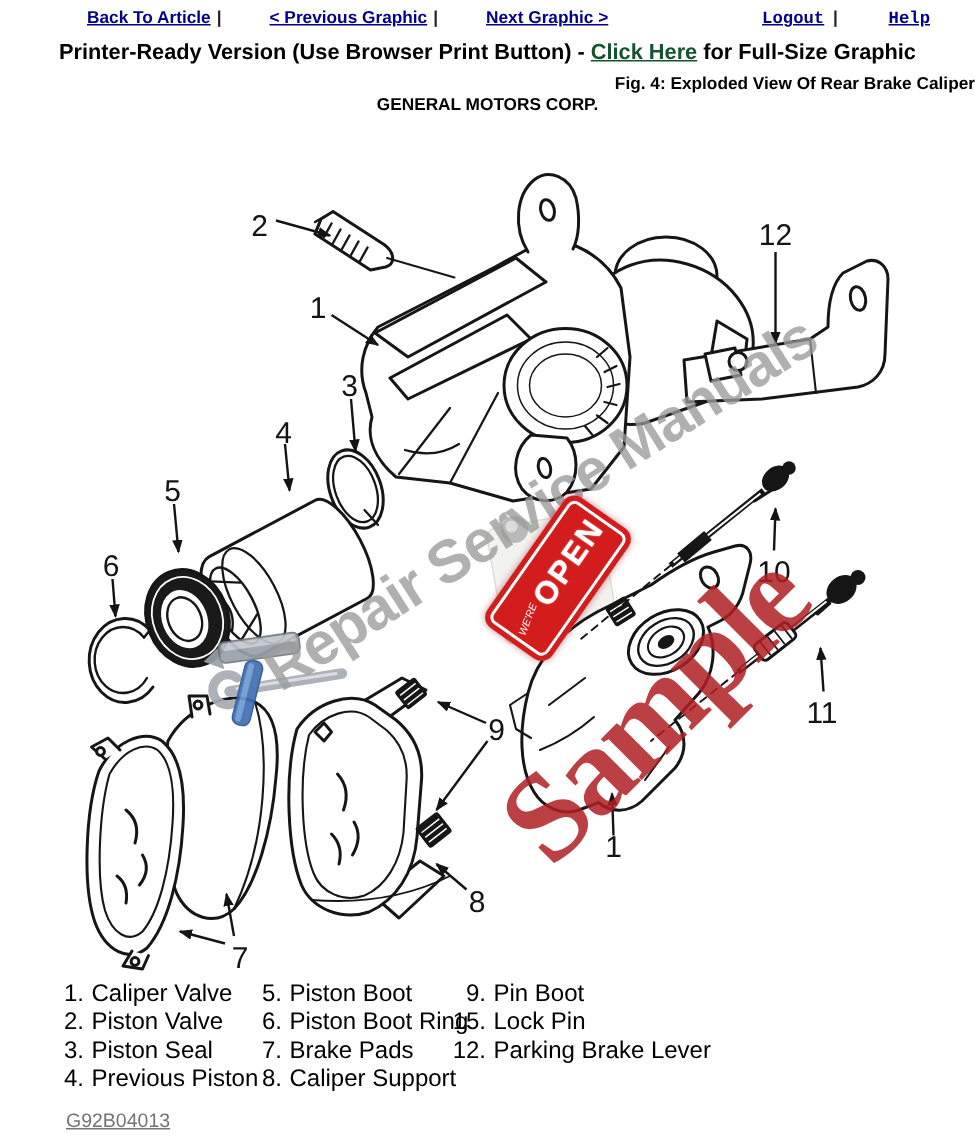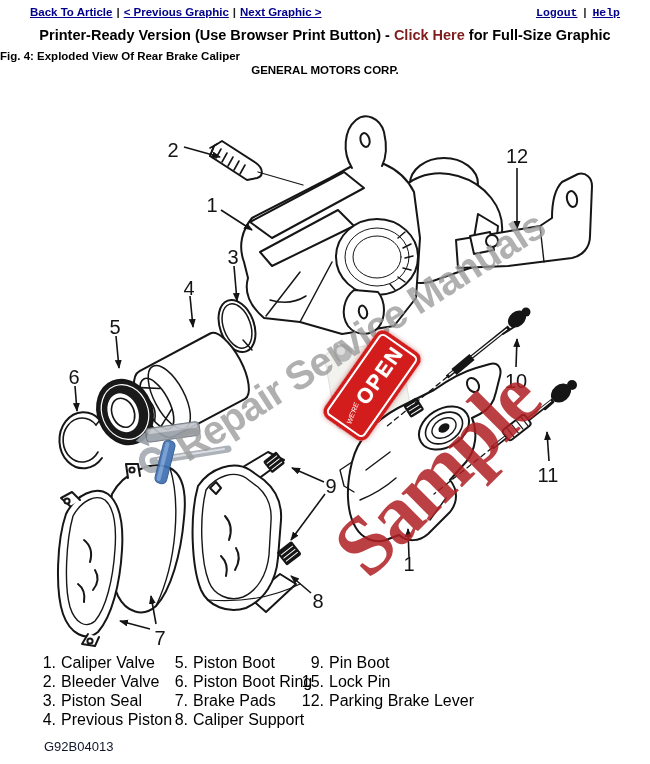--- a/index.html
+++ b/index.html
@@ -2,26 +2,26 @@
 <html><head>
 <meta charset="utf-8">
 <style>
   html,body{margin:0;padding:0;background:#fff;}
   #page{position:relative;width:650px;height:764px;background:#fff;overflow:hidden;
         font-family:"Liberation Sans",sans-serif;color:#000;}
   
   .navrow{position:absolute;top:6px;left:0;width:650px;height:16px;font-size:11.5px;font-weight:bold;}
   .navleft{position:absolute;left:30px;top:0;white-space:nowrap;}
   .navright{position:absolute;right:30px;top:0;white-space:nowrap;font-family:Liberation Mono, monospace;}
-  .navlink{color:#00008b;text-decoration:underline;cursor:pointer;}
+  .navlink{color:#00008b;text-decoration:underline;cursor:pointer;margin-left:28px;}
   .navsep{color:#222;margin:0 4px;text-decoration:none;}
   .titleline{position:absolute;top:27px;left:0;width:650px;text-align:center;
              font-size:14.5px;font-weight:bold;white-space:nowrap;}
-  .titlelink{cursor:pointer;color:#7f1d1d;text-align:right;}
-  .figcap{position:absolute;top:50px;left:0;width:650px;text-align:left;font-size:11.5px;font-weight:bold;}
+  .titlelink{text-decoration:underline;cursor:pointer;color:#14532d;text-align:right;}
+  .figcap{position:absolute;top:50px;left:0;width:650px;text-align:right;font-size:11.5px;font-weight:bold;}
   .company{position:absolute;top:64px;left:0;width:650px;text-align:center;font-size:11.5px;font-weight:bold;}
   
   svg#art{position:absolute;left:0;top:0;}
   .art{stroke:#161616;stroke-width:2;fill:#fff;stroke-linejoin:round;stroke-linecap:round;}
   .ln{stroke:#161616;fill:none;stroke-linejoin:round;stroke-linecap:round;}
   .dk{fill:#161616;stroke:none;}
   .callout{font-family:"Liberation Sans",sans-serif;font-size:20px;fill:#141414;}
   
   .wm-brand{position:absolute;left:143px;top:314px;width:435px;text-align:center;
             transform:rotate(-32.5deg);font-weight:bold;font-size:40px;letter-spacing:-1px;
@@ -36,21 +36,21 @@
              transform:rotate(-45deg);font-family:"Liberation Serif",serif;font-weight:bold;
              font-size:84px;letter-spacing:-3px;color:#b01f23;opacity:.85;line-height:110px;
              pointer-events:none;}
   
   .pcol{position:absolute;top:653px;font-size:16px;line-height:19px;}
   .pcol .row{display:flex;white-space:nowrap;}
   .pnum{text-align:right;margin-right:5px;}
   #pcol1{left:34px;}  #pcol1 .pnum{width:22px;}
   #pcol2{left:166px;} #pcol2 .pnum{width:22px;}
   #pcol3{left:294px;} #pcol3 .pnum{width:30px;}
-  .figcode{position:absolute;left:44px;top:739px;font-size:13px;color:#0f172a;}
+  .figcode{position:absolute;left:44px;top:739px;font-size:13px;color:#737373;text-decoration:underline;}
 </style>
 </head>
 <body>
 
 <div id="page">
 
   <div class="navrow">
     <div class="navleft">
       <span class="navlink">Back To Article</span><span class="navsep">|</span><span class="navlink">&lt; Previous Graphic</span><span class="navsep">|</span><span class="navlink">Next Graphic &gt;</span>
     </div>
@@ -264,21 +264,21 @@
 
   <div class="wm-sample">Sample</div>
 
   <div class="pcol" id="pcol1">
     <div class="row">
         <span class="pnum">1.</span>
         <span>Caliper Valve</span>
       </div>
     <div class="row">
         <span class="pnum">2.</span>
-        <span>Bleeder Valve</span>
+        <span>Piston Valve</span>
       </div>
     <div class="row">
         <span class="pnum">3.</span>
         <span>Piston Seal</span>
       </div>
     <div class="row">
         <span class="pnum">4.</span>
         <span>Previous Piston</span>
       </div>
   </div>

